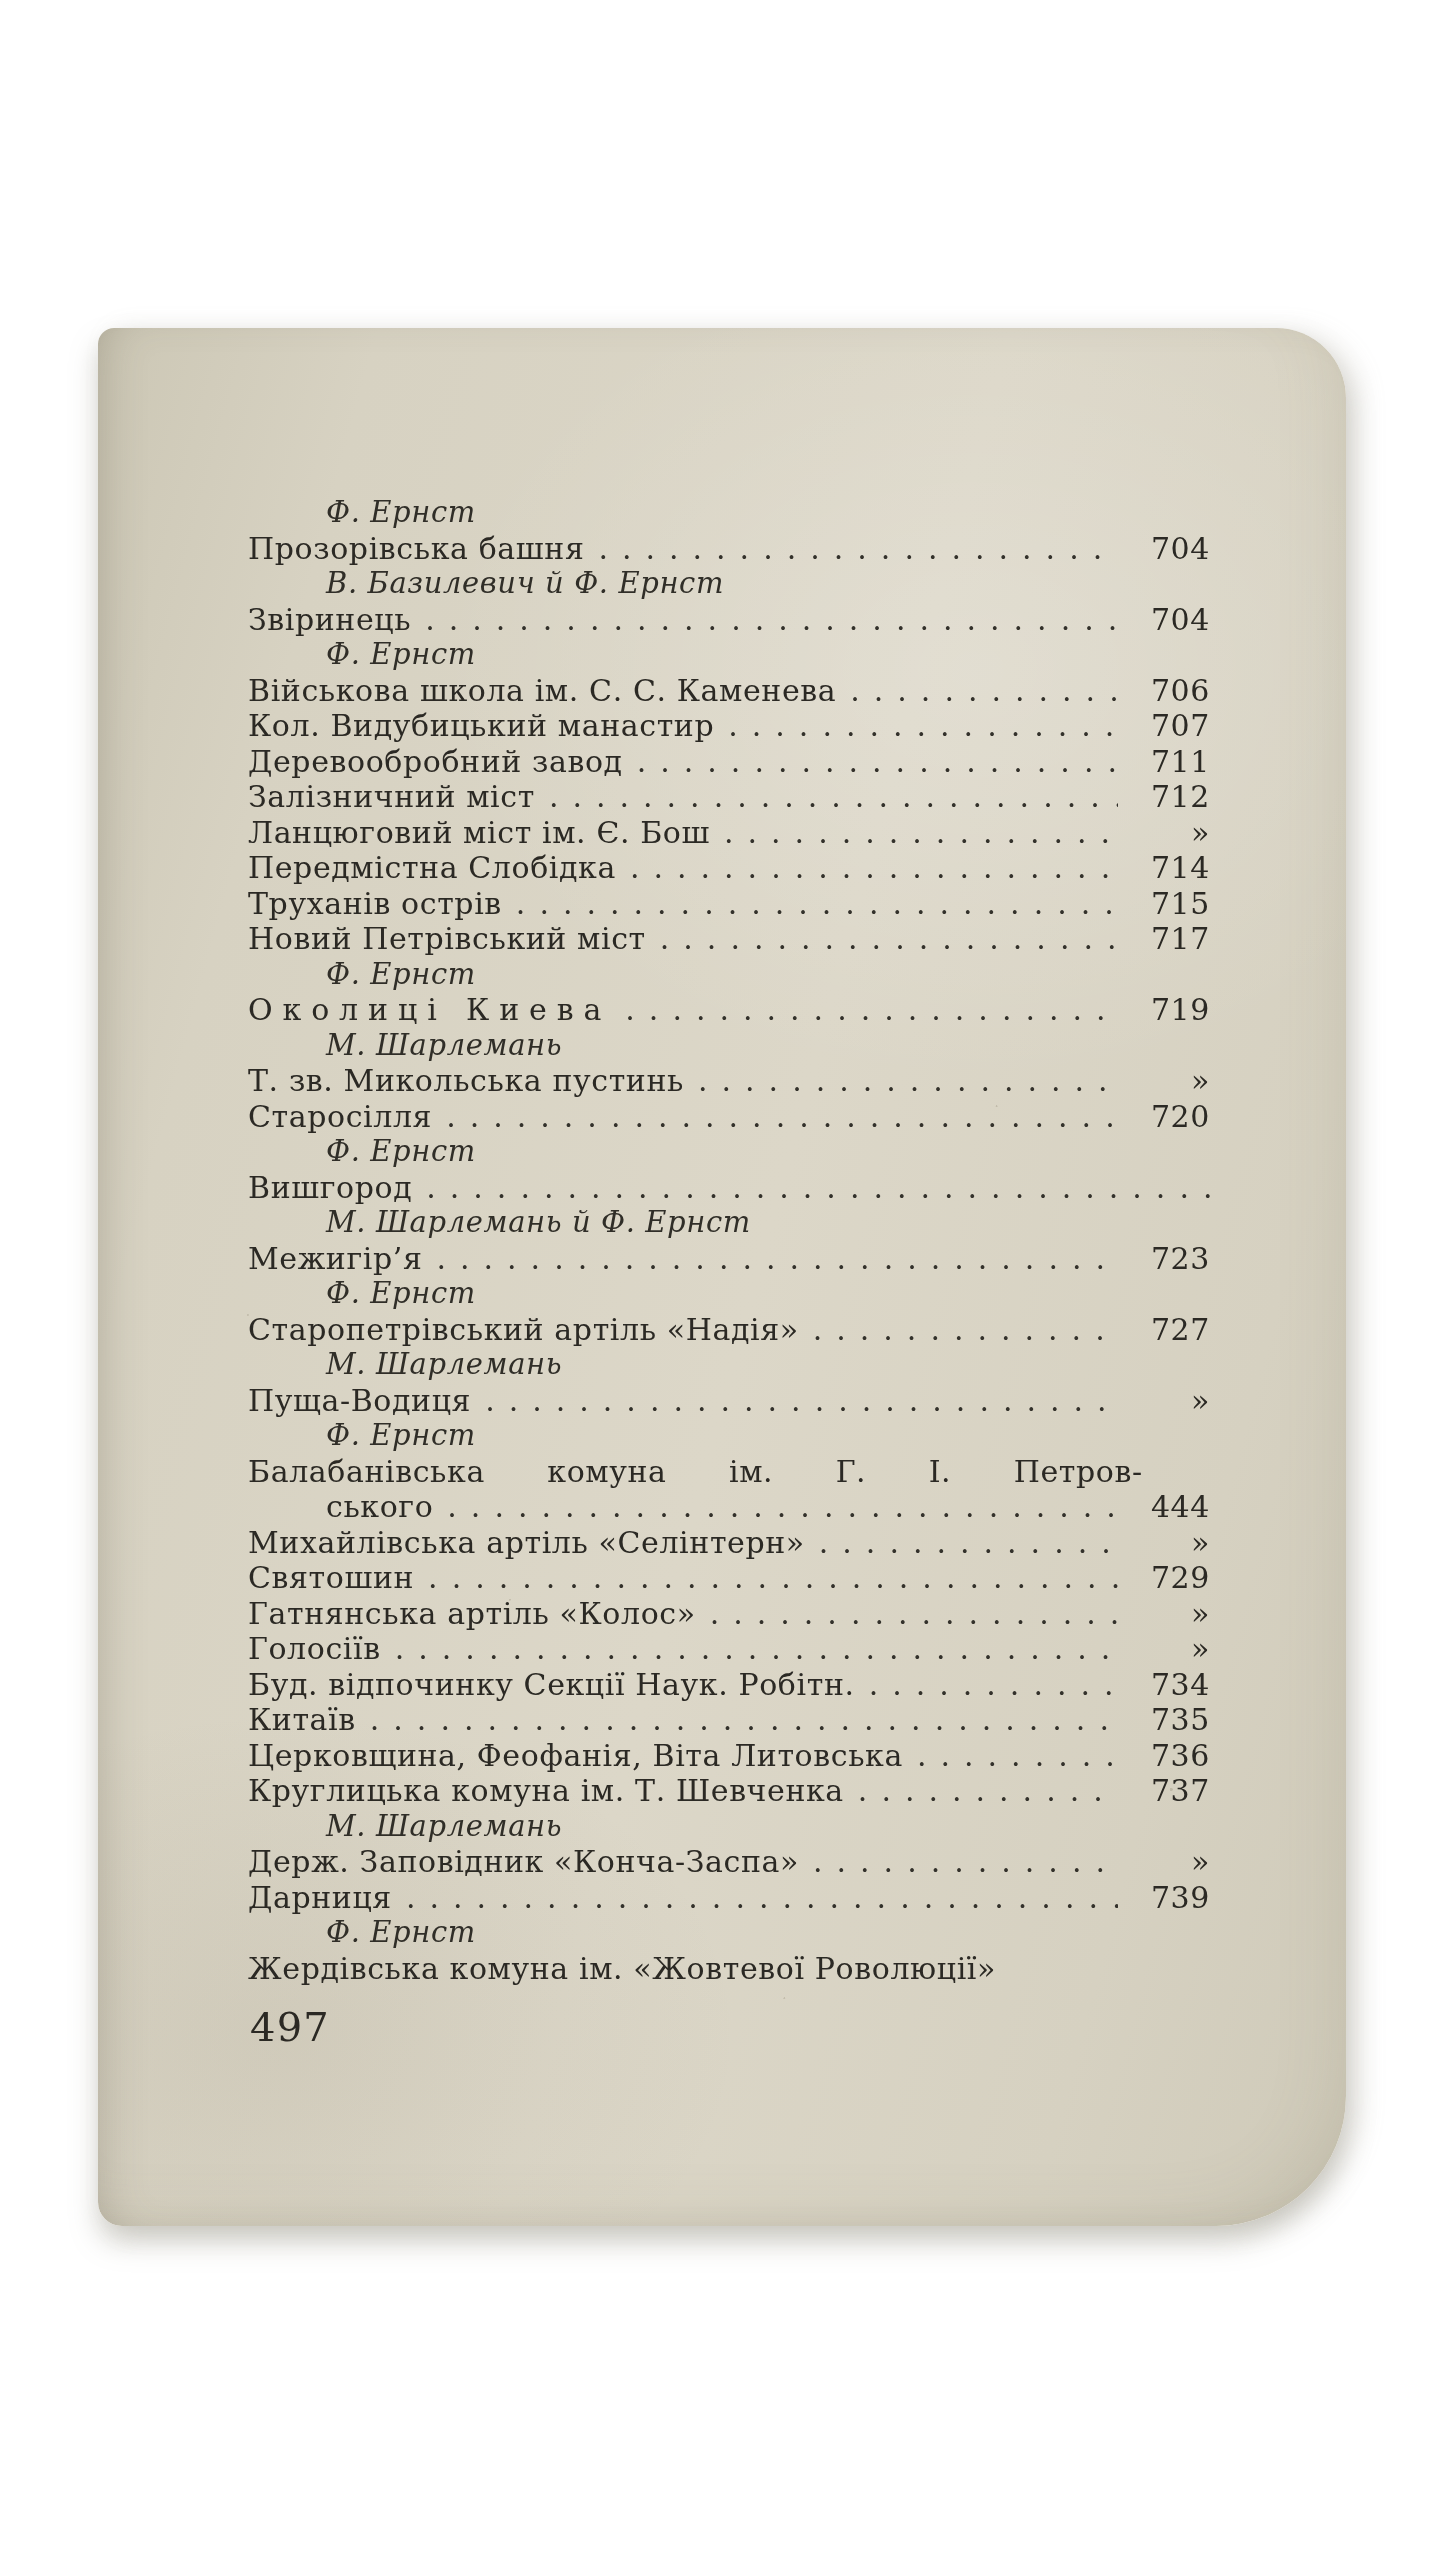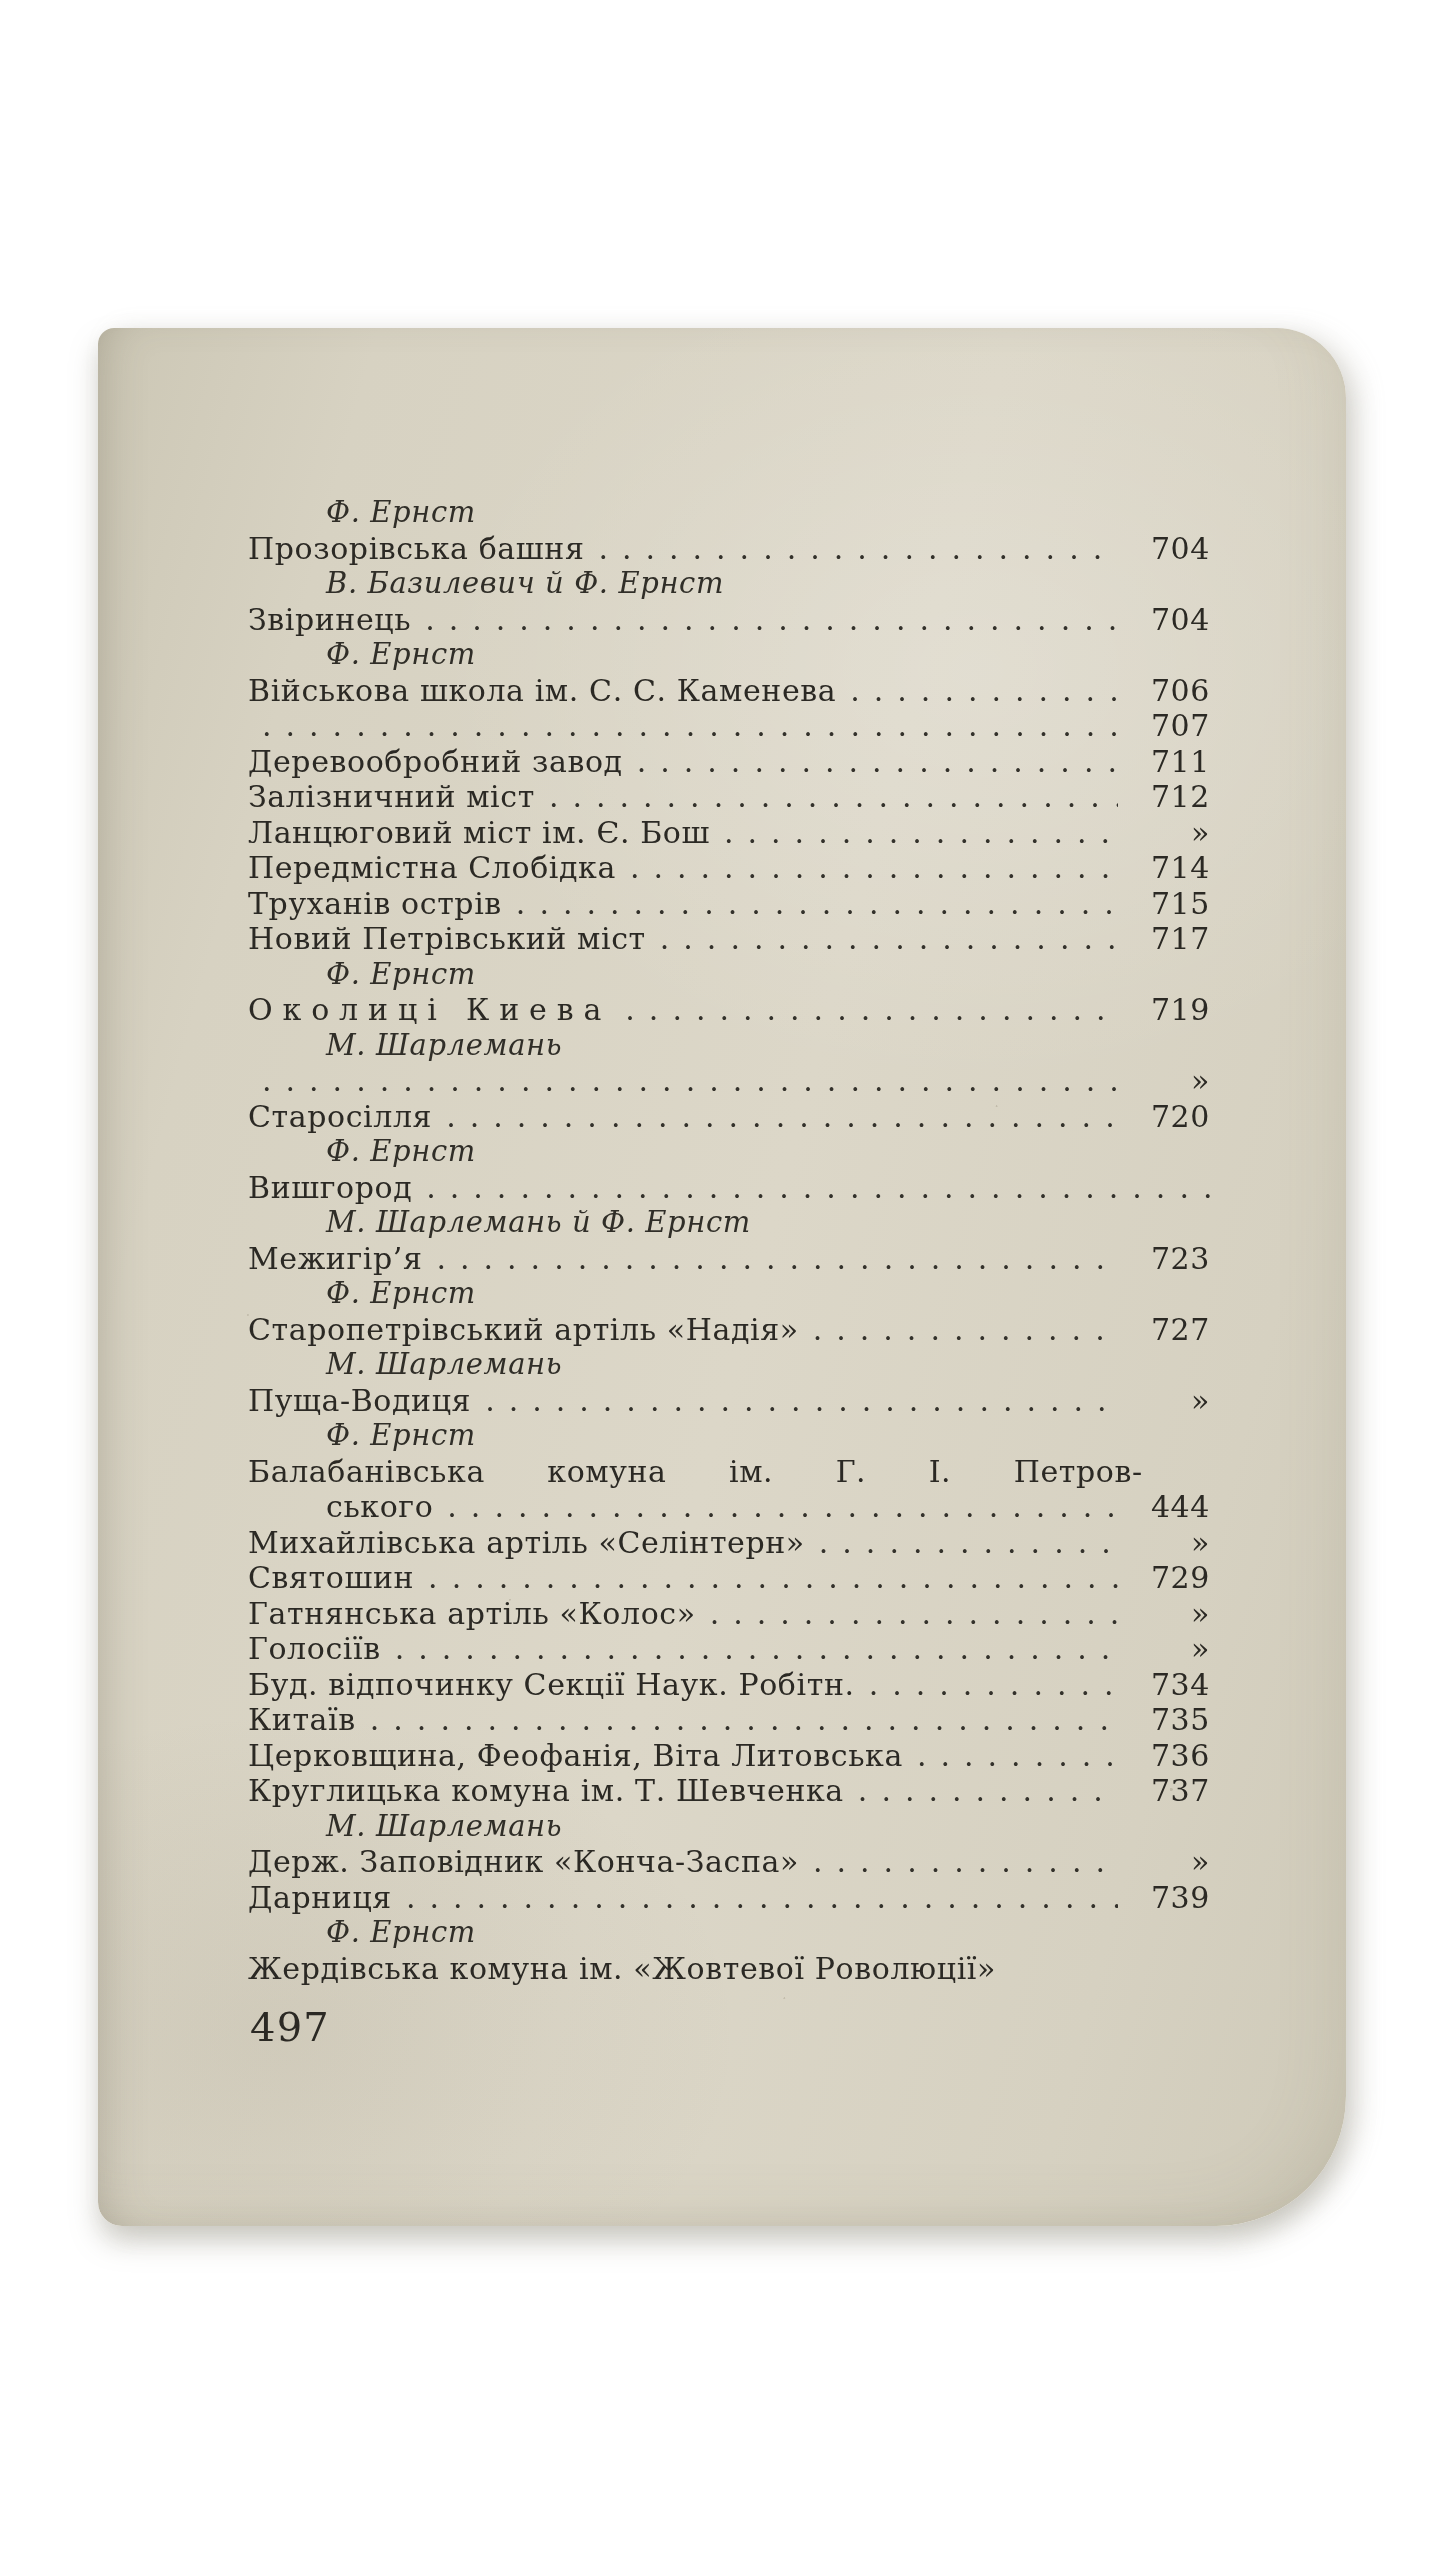--- a/index.html
+++ b/index.html
@@ -98,20 +98,21 @@
       <div class="row author">
     <span class="lbl">Ф. Ернст</span>
 
   </div>
       <div class="row entry">
     <span class="lbl">Військова школа ім. С. С. Каменева</span>
     <span class="dots">............................................................</span>
     <span class="pg">706</span>
   </div>
       <div class="row entry">
+    <span class="lbl">Кол. Видубицький манастир</span>
     <span class="dots">............................................................</span>
     <span class="pg">707</span>
   </div>
       <div class="row entry">
     <span class="lbl">Деревообробний завод</span>
     <span class="dots">............................................................</span>
     <span class="pg">711</span>
   </div>
       <div class="row entry">
     <span class="lbl">Залізничний міст</span>
@@ -145,20 +146,21 @@
       <div class="row entry sperr">
     <span class="lbl">Околиці Киева</span>
     <span class="dots">............................................................</span>
     <span class="pg">719</span>
   </div>
       <div class="row author">
     <span class="lbl">М. Шарлемань</span>
 
   </div>
       <div class="row entry">
+    <span class="lbl">Т. зв. Микольська пустинь</span>
     <span class="dots">............................................................</span>
     <span class="pg">»</span>
   </div>
       <div class="row entry">
     <span class="lbl">Старосілля</span>
     <span class="dots">............................................................</span>
     <span class="pg">720</span>
   </div>
       <div class="row author">
     <span class="lbl">Ф. Ернст</span>

